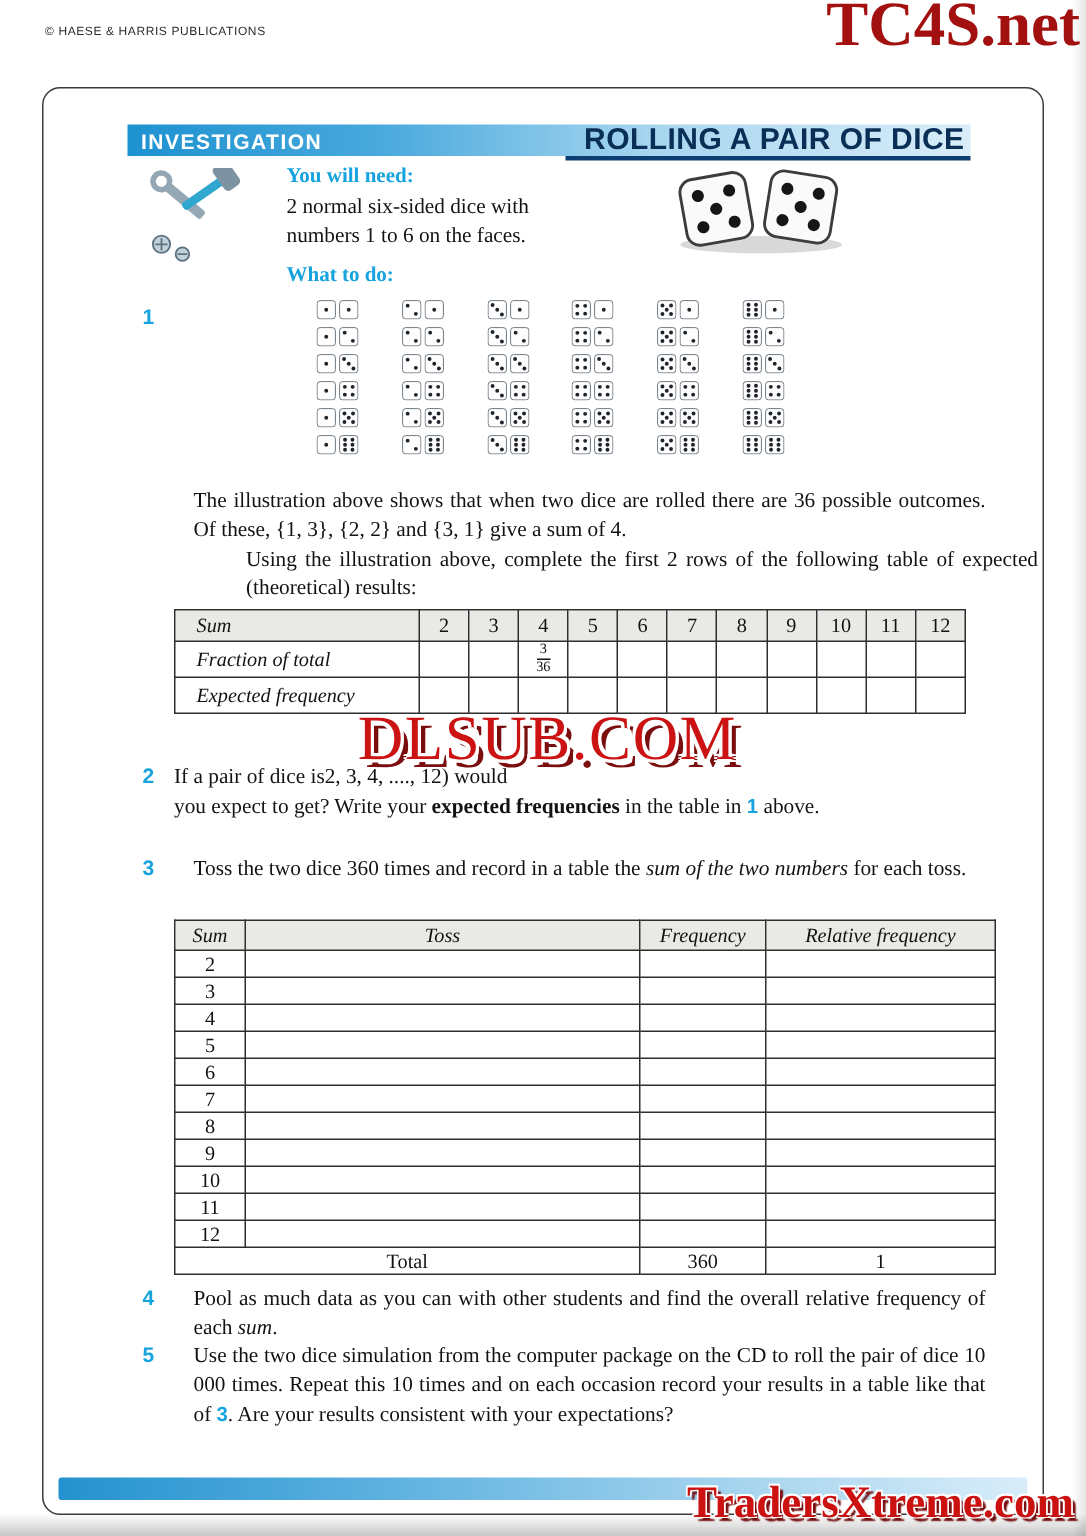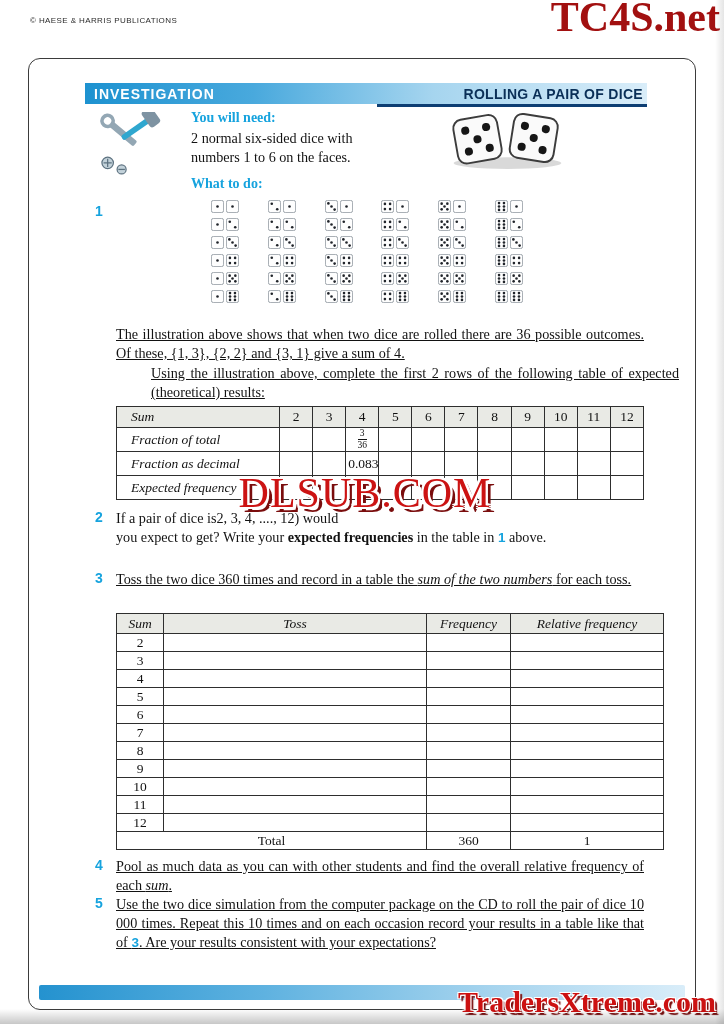--- a/index.html
+++ b/index.html
@@ -13,38 +13,38 @@
     text-shadow:-2px -2px 0 #fff,2px -2px 0 #fff,-2px 2px 0 #fff,2px 2px 0 #fff,-2px 0 0 #fff,2px 0 0 #fff,0 -2px 0 #fff,0 2px 0 #fff,5px 5px 0 #7a0d0d;}
   .wm-bottom{position:absolute;right:8px;top:987px;font-family:"Liberation Serif",serif;font-weight:bold;font-size:30px;line-height:1;color:#cc1111;z-index:10;
     text-shadow:-1px -1px 0 #fff,1px -1px 0 #fff,-1px 1px 0 #fff,1px 1px 0 #fff,3px 3px 1px #7a0d0d;}
 
   .page-frame{position:absolute;left:28px;top:58px;width:666px;height:950px;border:1.5px solid #3b3b3b;border-radius:12px;background:#fff;}
 
   .banner{position:absolute;left:56px;top:24px;width:562px;height:21px;display:flex;align-items:center;justify-content:space-between;
     background:linear-gradient(90deg,#1d92d0 0%,#49a9dd 30%,#a6d5ef 62%,#d9edf9 100%);gap:20px;}
   .banner::after{content:"";position:absolute;right:0;bottom:-2.5px;width:48%;height:2.5px;background:#0d3e73;}
   .banner-left{font-family:"Liberation Sans",sans-serif;font-weight:bold;font-size:14px;letter-spacing:1px;color:#ffffff;padding-left:9px;}
-  .banner-right{font-family:"Liberation Sans",sans-serif;font-weight:bold;font-size:14px;letter-spacing:.3px;color:#0a2f57;padding-right:4px;}
+  .banner-right{font-family:"Liberation Sans",sans-serif;font-weight:bold;font-size:20px;letter-spacing:.3px;color:#0a2f57;padding-right:4px;}
 
   .tools{position:absolute;left:58px;top:53px;width:84px;height:64px;}
   .dice-art{position:absolute;left:415px;top:52px;width:125px;height:60px;}
 
   .heading{position:absolute;font-family:Liberation Serif, serif;font-weight:bold;font-size:14px;color:#16a3de;}
   .need-heading{left:162px;top:51px;}
   .need-text{position:absolute;left:162px;top:70px;width:210px;font-size:14.2px;line-height:19px;}
   .todo-heading{left:162px;top:117px;}
 
   .step-num{position:absolute;left:66px;font-family:"Liberation Sans",sans-serif;font-weight:bold;font-size:14px;color:#16a3de;}
   .n1{top:144px;} .n2{top:450px;} .n3{top:511px;} .n4{top:798px;} .n5{top:836px;}
 
   .dice-grid{position:absolute;left:182px;top:141px;width:312px;}
   .dice-row{display:flex;justify-content:space-between;margin-bottom:5px;height:13px;}
   .dice-pair{display:flex;gap:2px;}
 
-  .para{position:absolute;left:87px;width:528px;font-size:14.2px;line-height:19px;text-align:justify;text-decoration:underline;}
+  .para{position:absolute;left:100px;width:528px;font-size:14.2px;line-height:19px;text-align:justify;}
   .p1{top:266px;} .p2{top:305px;margin-left:35px;} .s3{top:511px;} .s4{top:798px;} .s5{top:836px;}
 
   .step2-text{position:absolute;left:87px;top:450px;width:528px;font-size:14.2px;line-height:19px;}
   .s2l1{display:flex;justify-content:flex-start;}
   .ref{color:#16a3de;font-weight:bold;font-family:"Liberation Sans",sans-serif;font-size:13.5px;}
 
   table{border-collapse:collapse;position:absolute;table-layout:fixed;background:#fff;}
   th,td{border:1px solid #2e2e2e;font-weight:normal;text-align:center;overflow:hidden;padding:0 2px;}
   tr.shade th{background:#e9eae5;}
   .t1{left:87px;top:347px;width:528px;font-size:13.5px;}
@@ -714,34 +714,20 @@
             <td></td>
             <td></td>
             <td></td>
             <td></td>
             <td></td>
             <td></td>
             <td></td>
             <td></td>
           </tr>
           <tr>
-            <td class="lbl">Fraction as decimal</td>
-            <td></td>
-            <td></td>
-            <td>0.083</td>
-            <td></td>
-            <td></td>
-            <td></td>
-            <td></td>
-            <td></td>
-            <td></td>
-            <td></td>
-            <td></td>
-          </tr>
-          <tr>
             <td class="lbl">Expected frequency</td>
             <td></td>
             <td></td>
             <td></td>
             <td></td>
             <td></td>
             <td></td>
             <td></td>
             <td></td>
             <td></td>

